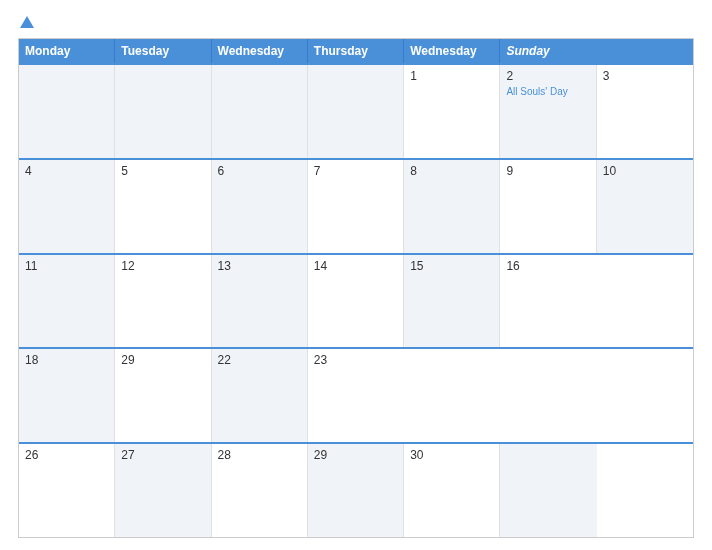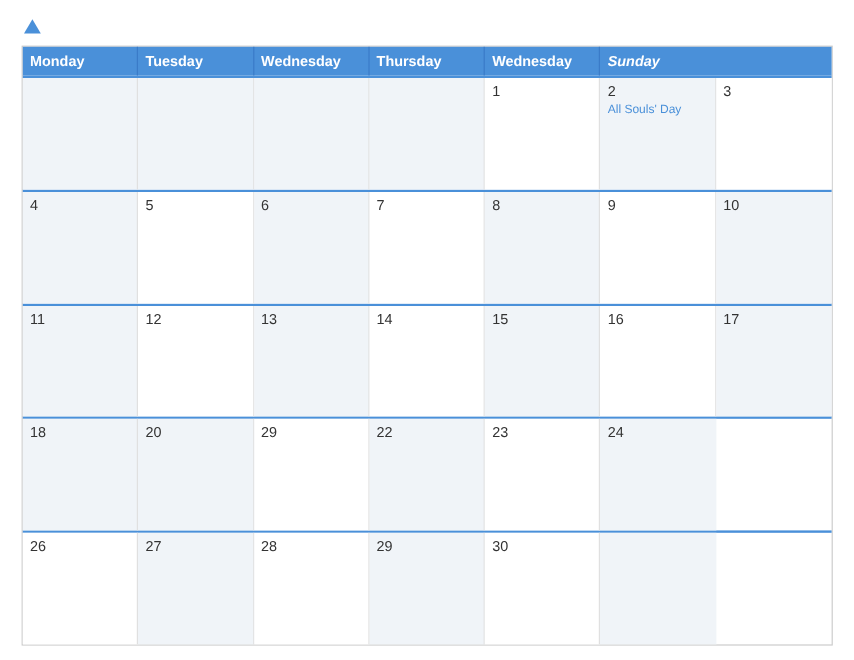--- a/index.html
+++ b/index.html
@@ -203,42 +203,33 @@
           </div>
           <div class="cal-cell">
             <span class="day-num">14</span>
           </div>
           <div class="cal-cell shaded">
             <span class="day-num">15</span>
           </div>
           <div class="cal-cell">
             <span class="day-num">16</span>
           </div>
-          <div class="cal-cell shaded">
-            <span class="day-num">17</span>
-          </div>
         </div>
         <div class="cal-week">
           <div class="cal-cell shaded">
             <span class="day-num">18</span>
           </div>
-          <div class="cal-cell shaded">
-            <span class="day-num">20</span>
-          </div>
           <div class="cal-cell">
             <span class="day-num">29</span>
           </div>
           <div class="cal-cell shaded">
             <span class="day-num">22</span>
           </div>
           <div class="cal-cell">
             <span class="day-num">23</span>
-          </div>
-          <div class="cal-cell shaded">
-            <span class="day-num">24</span>
           </div>
         </div>
         <div class="cal-week">
           <div class="cal-cell">
             <span class="day-num">26</span>
           </div>
           <div class="cal-cell shaded">
             <span class="day-num">27</span>
           </div>
           <div class="cal-cell">

